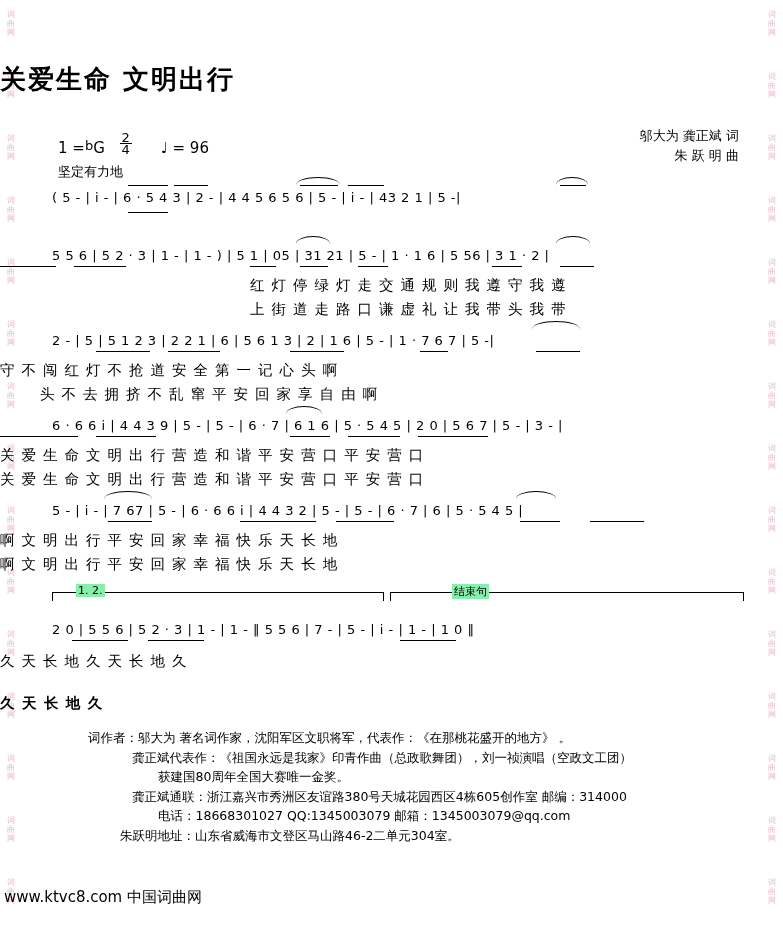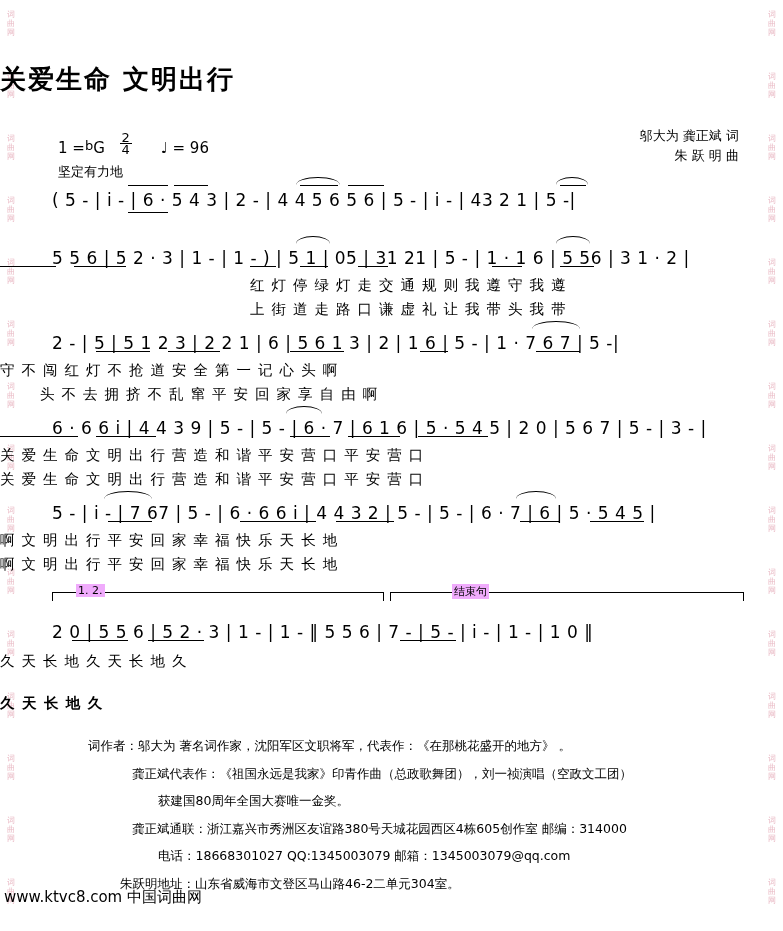--- a/index.html
+++ b/index.html
@@ -105,21 +105,21 @@
   .sys {
     position: absolute;
     left: 0;
     width: 783px;
   }
   .notes {
     position: absolute;
     left: 52px;
     top: 0;
     width: 690px;
-    font-size: 17px;
+    font-size: 13px;
     font-family: "DejaVu Sans", sans-serif;
     letter-spacing: 0.5px;
     white-space: nowrap;
   }
   .lyr {
     position: absolute;
     left: 52px;
     width: 690px;
     font-size: 14.5px;
     font-family: "DejaVu Sans", sans-serif;
@@ -145,36 +145,36 @@
   .bracket {
     position: absolute;
     border-top: 1.2px solid #000;
     border-left: 1.2px solid #000;
     border-right: 1.2px solid #000;
     height: 8px;
   }
   .bracket-label {
     position: absolute;
     font-size: 11px;
-    background: #f0abfc;
+    background: #86efac;
     padding: 0 2px;
     font-family: "DejaVu Sans", sans-serif;
   }
 
   
   .credits {
     position: absolute;
     left: 0;
     top: 728px;
     width: 783px;
     font-size: 12.5px;
     line-height: 19.5px;
     font-family: "DejaVu Sans", sans-serif;
   }
-  .credits div { white-space: nowrap; margin-top: 8px; }
+  .credits div { white-space: nowrap; }
   .c-indent1 { padding-left: 88px; }
   .c-indent2 { padding-left: 132px; }
   .c-indent3 { padding-left: 158px; }
   .c-indent4 { padding-left: 120px; }
 
   .footer-left {
     position: absolute;
     left: 4px;
     top: 888px;
     font-size: 15px;

